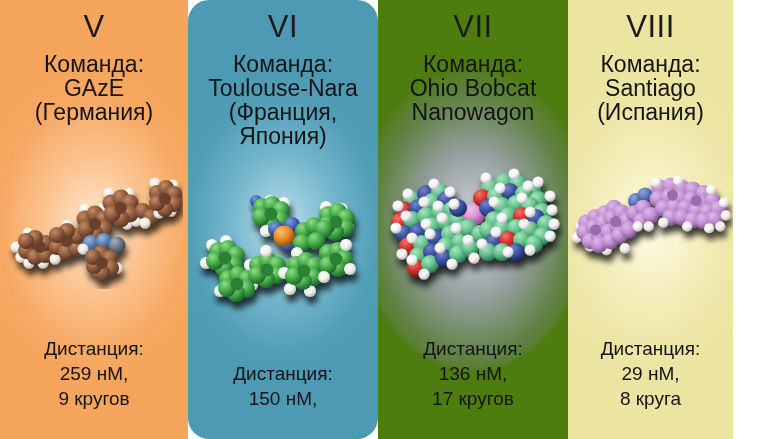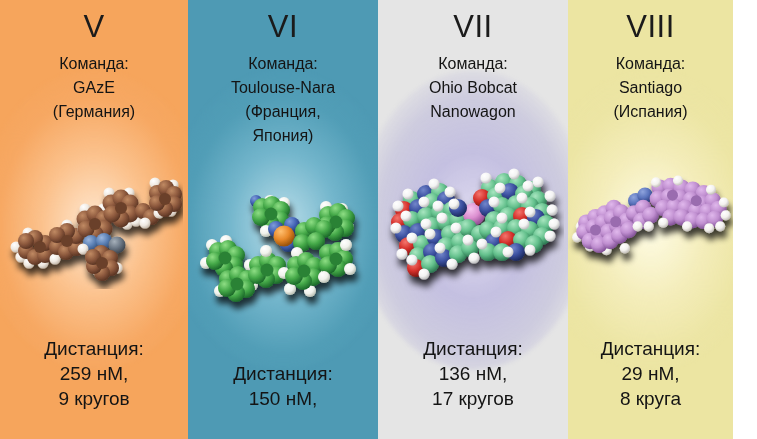--- a/index.html
+++ b/index.html
@@ -45,29 +45,29 @@
   }
 
   .panel-0 { background: #f6a55c; }
   .panel-0 .glow {
     background: radial-gradient(ellipse at 50% 52%,
       rgba(255,236,216,0.95) 0%,
       rgba(253,205,160,0.72) 32%,
       rgba(249,176,115,0.30) 58%,
       rgba(246,165,92,0) 76%);
   }
-  .panel-1 { background: #4e9ab4; }
+  .panel-1 { background: #4e9ab4; border-radius: 21px; }
   .panel-1 .glow {
     background: radial-gradient(ellipse at 50% 52%,
       rgba(196,228,238,0.92) 0%,
       rgba(132,194,214,0.70) 33%,
       rgba(90,167,190,0.30) 58%,
       rgba(78,154,180,0) 76%);
   }
-  .panel-2 { background: #e5e5e5; }
+  .panel-2 { background: #4d7c0f; }
   .panel-2 .glow {
     background: radial-gradient(ellipse at 50% 52%,
       rgba(226,222,243,0.92) 0%,
       rgba(182,176,223,0.70) 33%,
       rgba(152,146,209,0.30) 58%,
       rgba(142,137,205,0) 76%);
   }
   .panel-3 { background: #ece5a2; }
   .panel-3 .glow {
     background: radial-gradient(ellipse at 50% 52%,
@@ -85,21 +85,21 @@
     line-height: 36px;
     font-weight: 400;
     color: #1b1b1b;
     letter-spacing: 0.5px;
   }
   .team-block {
     position: relative;
     z-index: 3;
     margin-top: 7px;
     text-align: center;
-    font-size: 16px;
+    font-size: 23px;
     line-height: 24px;
     color: #141414;
     padding: 0 6px;
   }
   .team-block .line { display: block; white-space: nowrap; }
 
   .molecule-wrap {
     position: relative;
     z-index: 2;
     flex: 1 1 auto;

